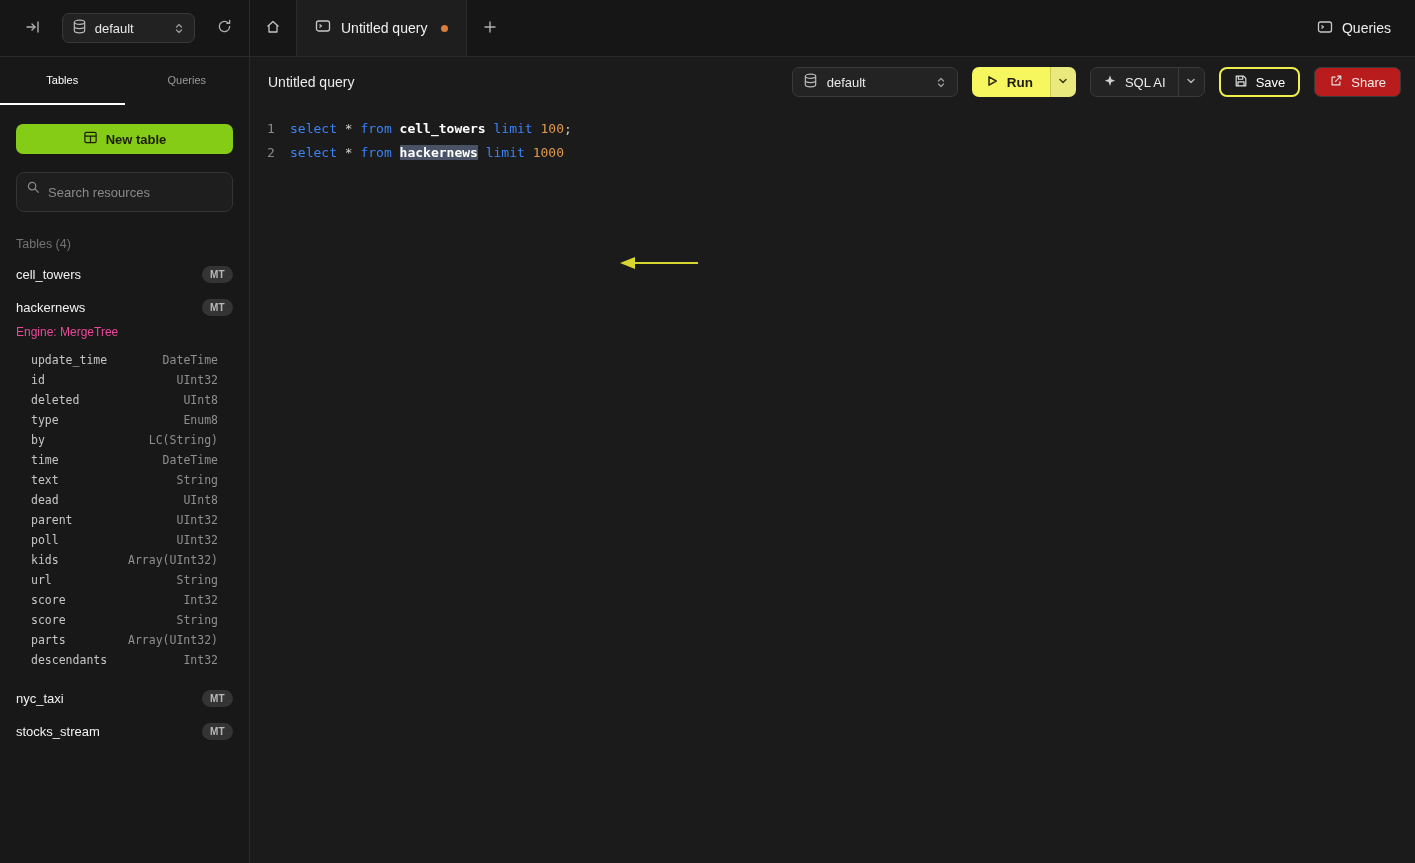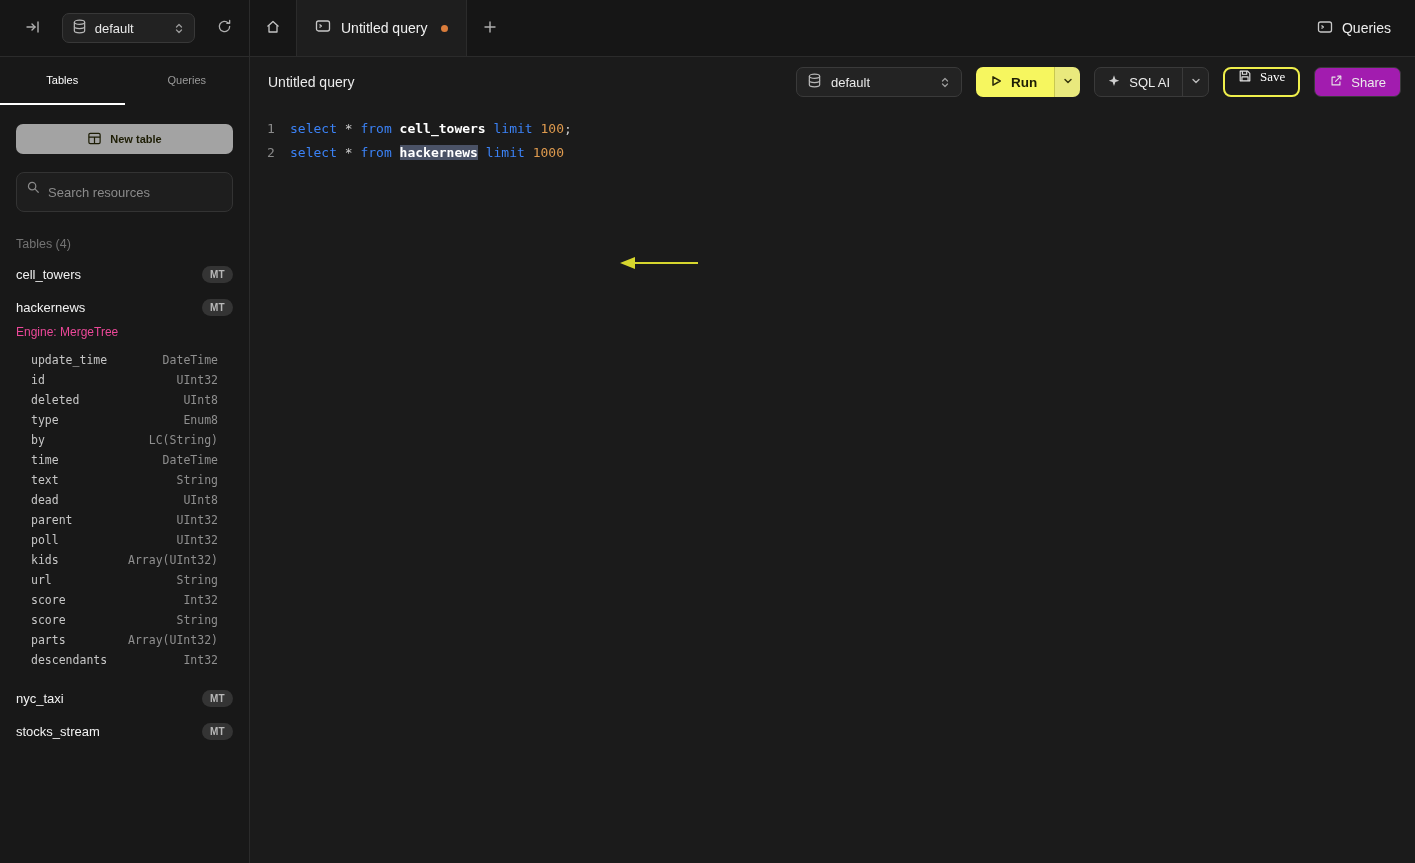--- a/index.html
+++ b/index.html
@@ -33,23 +33,23 @@
 
   
   .sidebar { flex:0 0 250px; width:250px; background:#181818; border-right:1px solid #2b2b2b;
     overflow:hidden; }
   .sidebar-tabs { height:48px; display:flex; }
   .sidebar-tab { flex:1; display:flex; align-items:center; justify-content:center;
     font-size:11px; color:#9a9a9a; border:none; background:transparent;
     border-bottom:2px solid transparent; cursor:pointer; font-family:Liberation Sans, sans-serif; }
   .sidebar-tab.active { color:#ffffff; border-bottom-color:#ffffff; font-weight:500; }
   .new-table-btn { margin:19px 16px 0; width:calc(100% - 32px); height:30px;
-    background:#a3a3a3; color:#1d1d05; border:none; border-radius:7px;
+    background:#84cc16; color:#1d1d05; border:none; border-radius:7px;
     display:flex; align-items:center; justify-content:center; gap:8px;
-    font-size:11px; font-weight:600; cursor:pointer; font-family:inherit; }
+    font-size:13px; font-weight:600; cursor:pointer; font-family:inherit; }
   .search-wrap { margin:18px 16px 0; position:relative; }
   .search-wrap svg { position:absolute; left:10px; top:8px; }
   .search-input { width:100%; height:40px; background:#1e1e1e; border:1px solid #333333;
     border-radius:8px; color:#e0e0e0; font-size:13px; padding:0 10px 0 31px; outline:none;
     font-family:inherit; }
   .search-input::placeholder { color:#8a8a8a; }
   .section-label { margin:25px 16px 7px; font-size:12.5px; color:#737373; }
   .table-row { height:33px; display:flex; align-items:center; justify-content:space-between;
     padding:0 16px; cursor:pointer; }
   .table-name { font-size:13px; color:#f2f2f2; font-weight:500; }
@@ -77,23 +77,23 @@
     font-size:13.5px; font-weight:600; cursor:pointer; font-family:inherit; }
   .run-caret { width:26px; background:#e9e97d; border:none; border-left:1px solid #c8c851;
     border-radius:0 7px 7px 0; display:flex; align-items:center; justify-content:center; cursor:pointer; }
   .sqlai-group { display:flex; height:30px; background:#232323; border:1px solid #3a3a3a;
     border-radius:7px; overflow:hidden; }
   .sqlai-main { display:flex; align-items:center; gap:8px; padding:0 12px;
     font-size:13px; color:#ececec; background:transparent; border:none; cursor:pointer; font-family:inherit; }
   .sqlai-caret { width:26px; border:none; border-left:1px solid #3a3a3a; background:transparent;
     display:flex; align-items:center; justify-content:center; cursor:pointer; }
   .save-btn { height:30px; background:#1b1b1b; border:2px solid #efef4b; border-radius:8px;
-    display:flex; gap:8px; padding:0 13px; color:#ffffff;
-    font-size:13px; font-weight:500; cursor:pointer; font-family:Liberation Serif, serif; }
-  .share-btn { height:30px; background:#a21caf; border:1px solid #3a3a3a; border-radius:7px;
+    display:flex; align-items:center; gap:8px; padding:0 13px; color:#ffffff;
+    font-size:13px; font-weight:500; cursor:pointer; font-family:Liberation Sans, sans-serif; }
+  .share-btn { height:30px; background:#b91c1c; border:1px solid #3a3a3a; border-radius:7px;
     display:flex; align-items:center; gap:8px; padding:0 14px; color:#ececec;
     font-size:13px; cursor:pointer; font-family:inherit; }
 
   
   .editor { padding-top:9px; font-family:"DejaVu Sans Mono", monospace; font-size:13px; }
   .code-line { display:flex; height:24px; align-items:center; }
   .gutter-num { flex:0 0 25px; padding-left:17px; color:#8a8a8a; }
   .code-text { margin-left:15px; white-space:pre; color:#cdcdcd; }
   .tok-kw { color:#3b82f6; }
   .tok-plain { color:#cdcdcd; }

